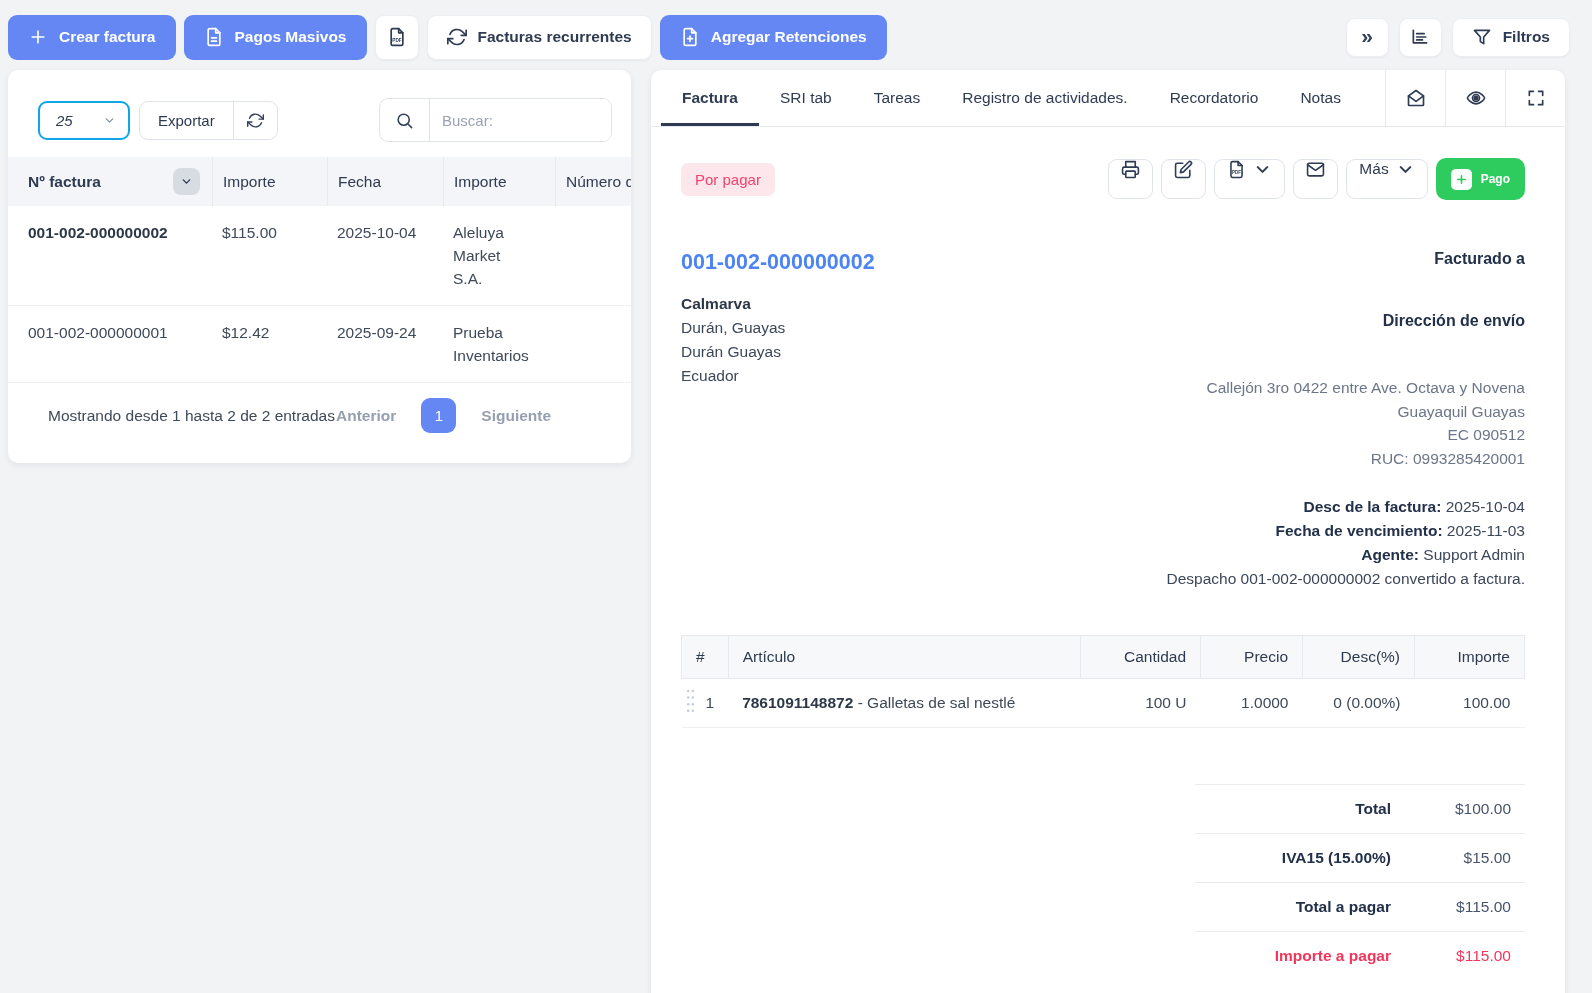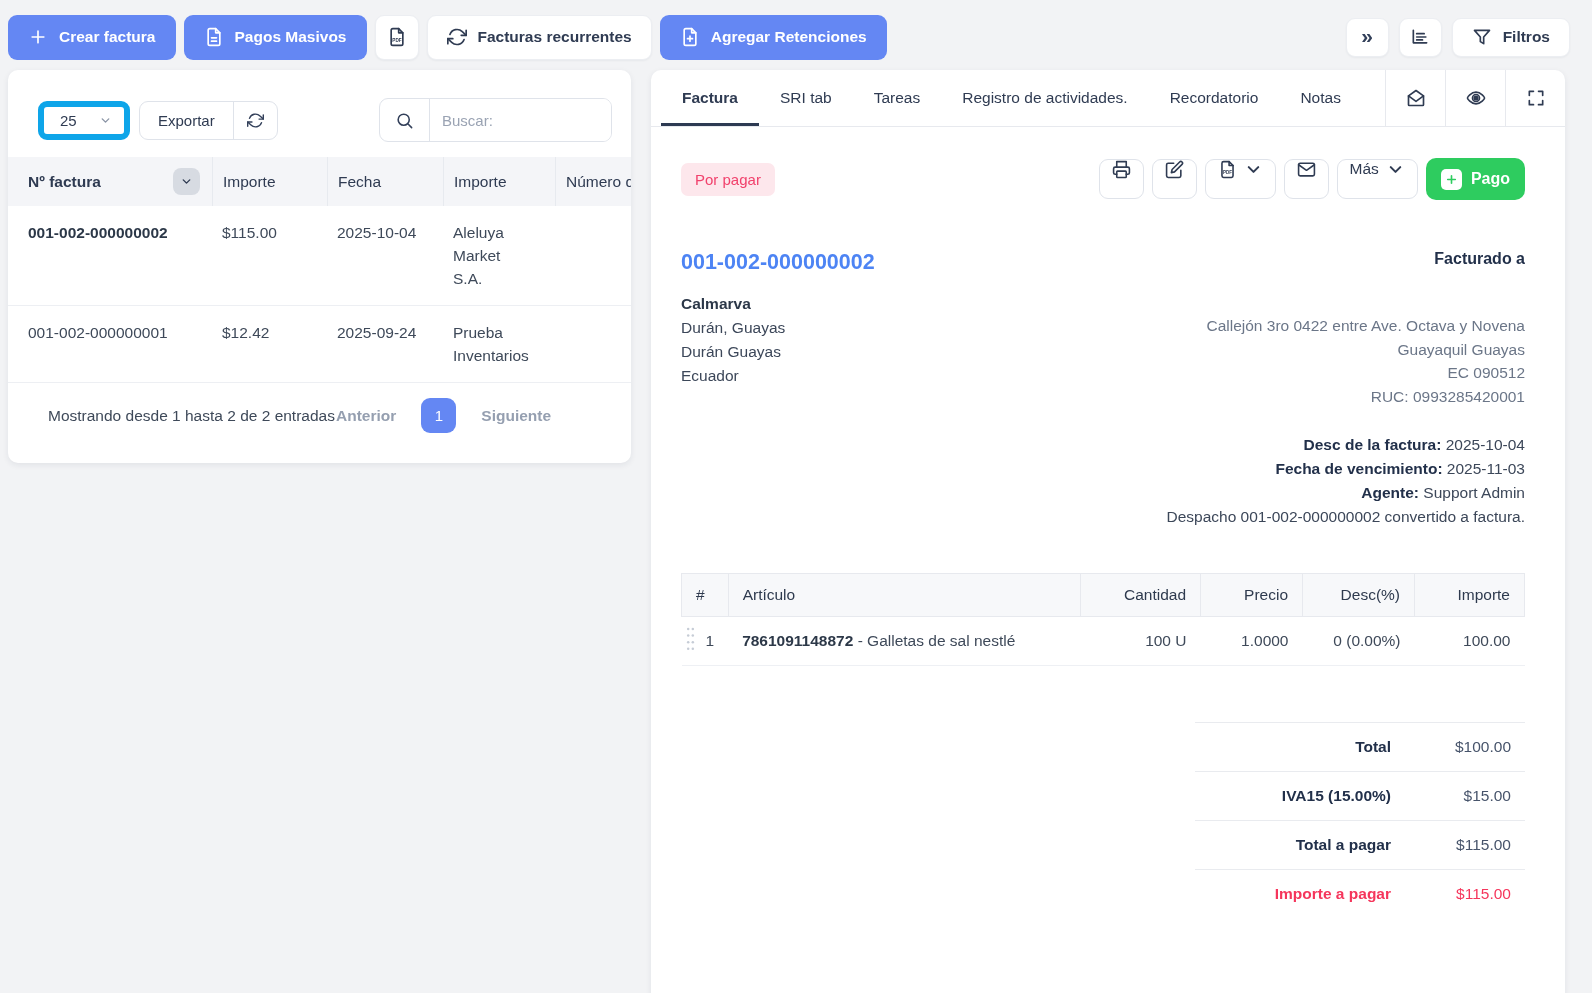--- a/index.html
+++ b/index.html
@@ -31,23 +31,23 @@
 
   
   .card { position:absolute; background:#fff; border-radius:10px;
           box-shadow:0 2px 6px rgba(30,40,70,.08); }
   .list-card { left:8px; top:70px; width:623px; height:393px; }
   .detail-card { left:651px; top:70px; width:914px; height:950px;
                  border-radius:10px 10px 0 0; }
 
   
   .list-controls { display:flex; align-items:center; padding:28px 10px 15px 30px; gap:9px; }
-  .select-box { width:92px; height:39px; border:6px solid #0ea5e9; border-radius:9px;
+  .select-box { width:92px; height:39px; border:2px solid #0ea5e9; border-radius:9px;
                 display:flex; align-items:center; padding:0 12px 0 16px; font-size:15px;
-                color:#2f3b52; cursor:pointer; }
+                color:#2f3b52; cursor:pointer;font-style:italic; }
   .select-box .chev { margin-left:auto; color:#8b95a6; }
   .export-group { display:flex; height:39px; border:1px solid #dfe3ea; border-radius:9px;
                   overflow:hidden; background:#fff; }
   .export-btn { padding:0 18px; display:flex; align-items:center; font-size:15px;
                 font-weight:500; color:#2f3b52; cursor:pointer; }
   .refresh-btn { width:44px; border-left:1px solid #dfe3ea; display:flex; align-items:center;
                  justify-content:center; color:#33405a; cursor:pointer; }
   .refresh-btn .ic { width:17px; height:17px; }
   .search-group { margin-left:auto; margin-right:9px; display:flex; height:44px; width:233px;
                   border:1px solid #dfe3ea; border-radius:9px; overflow:hidden; }
@@ -94,21 +94,21 @@
   .status-row { display:flex; align-items:center; }
   .badge { background:#fde7ec; color:#f1416c; font-size:15px; padding:8px 14px;
            border-radius:7px; }
   .action-group { margin-left:auto; display:flex; gap:8px; align-items:center; }
   .abtn { height:40px; min-width:45px; background:#fff; border:1px solid #dfe3ea;
           border-radius:9px; display:flex; align-items:flex-start; justify-content:center;
           color:#2f3b52; padding:0 12px; gap:7px; font-size:15.5px; cursor:pointer; }
   .abtn .ic { width:19px; height:19px; }
   .abtn .chev { color:#2f3b52; }
   .btn-pago { background:#2ecc5f; color:#fff; border:none; border-radius:10px; height:42px;
-              padding:0 15px; display:flex; align-items:center; gap:9px; font-size:16px;
+              padding:0 15px; display:flex; align-items:center; gap:9px; font-size:12px;
               font-weight:600; cursor:pointer; }
   .pago-plus { width:21px; height:21px; background:#fff; color:#2ecc5f; border-radius:5px;
                display:flex; align-items:center; justify-content:center; }
   .pago-plus .ic { width:13px; height:13px; stroke-width:3; }
 
   .invoice-header { display:flex; margin-top:50px; }
   .ih-left { flex:1; }
   .inv-number { font-size:21.5px; font-weight:700; color:#4d84f4; margin:0; cursor:pointer; }
   .customer { margin-top:17px; line-height:24px; color:#3c4759; }
   .customer .name { font-weight:700; color:#2b3748; }
@@ -382,20 +382,21 @@
         <h2 class="inv-number">001-002-000000002</h2>
         <div class="customer">
           <div class="name">Calmarva</div>
           <div>Durán, Guayas</div>
           <div>Durán Guayas</div>
           <div>Ecuador</div>
         </div>
       </div>
       <div class="ih-right">
         <div class="sec-label">Facturado a</div>
+        <div class="sec-label shipping-label">Dirección de envío</div>
         <div class="ship-address">
           <div>Callejón 3ro 0422 entre Ave. Octava y Novena</div>
           <div>Guayaquil Guayas</div>
           <div>EC 090512</div>
           <div>RUC: 0993285420001</div>
         </div>
         <div class="meta">
           <div><b>Desc de la factura:</b> <span>2025-10-04</span></div>
           <div><b>Fecha de vencimiento:</b> <span>2025-11-03</span></div>
           <div><b>Agente:</b> <span>Support Admin</span></div>

